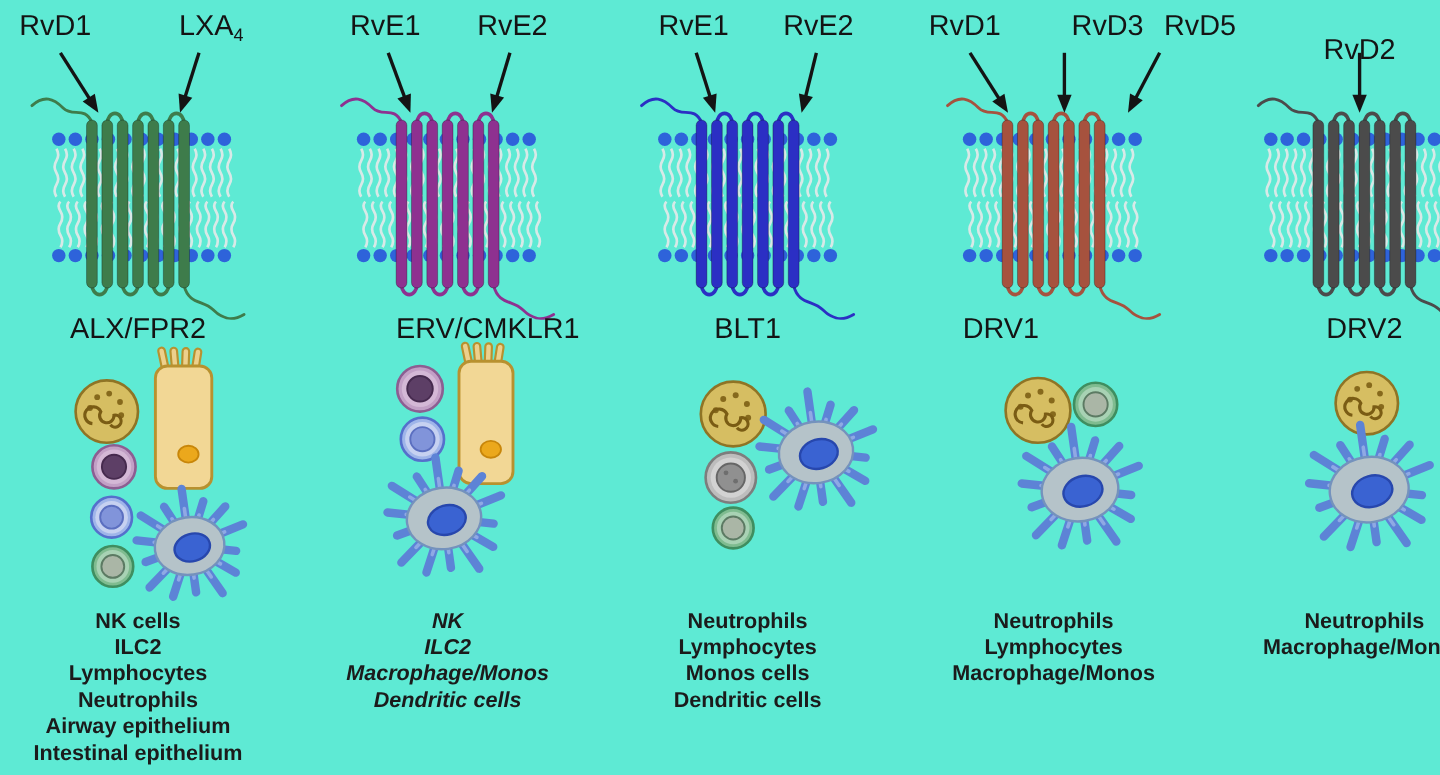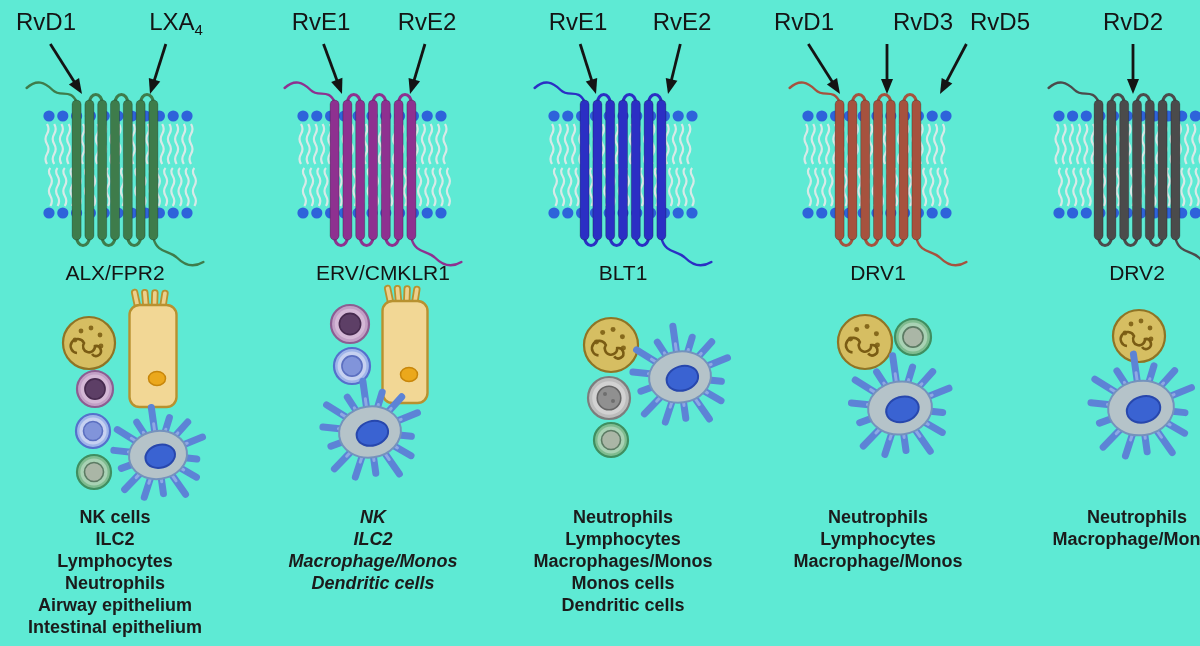--- a/index.html
+++ b/index.html
@@ -3,21 +3,21 @@
 <meta charset="utf-8">
 <style>
   html,body{margin:0;padding:0;background:#fff;}
   #figure{position:relative;width:1200px;height:646px;background:#5eead4;overflow:hidden;
           font-family:"Liberation Sans","DejaVu Sans",sans-serif;}
   #scene{position:absolute;left:0;top:0;}
   .ligand-label{position:absolute;top:9px;width:110px;text-align:center;
                 font-size:24px;color:#141414;white-space:nowrap;line-height:26px;}
   .ligand-label sub{font-size:15px;vertical-align:-5px;}
   .receptor-label{position:absolute;top:261px;width:220px;text-align:center;
-                  font-size:21px;color:#141414;white-space:nowrap;}
+                  font-size:24px;color:#141414;white-space:nowrap;}
   .cell-type-list{position:absolute;top:506px;width:260px;text-align:center;
                   font-size:18px;font-weight:bold;color:#1b1b1b;line-height:22px;}
   .cell-type-line{white-space:nowrap;}
 </style>
 </head>
 <body>
 
 <div id="figure">
   <svg id="scene" width="1200" height="646" viewBox="0 0 1200 646">
       <g>
@@ -548,46 +548,45 @@
       <div class="cell-type-list" style="left: -15px; width: 260px;">
         <div class="cell-type-line">NK cells</div>
         <div class="cell-type-line">ILC2</div>
         <div class="cell-type-line">Lymphocytes</div>
         <div class="cell-type-line">Neutrophils</div>
         <div class="cell-type-line">Airway epithelium</div>
         <div class="cell-type-line">Intestinal epithelium</div>
       </div>
       <div class="ligand-label" style="left: 266px; width: 110px;"><span>RvE1</span></div>
       <div class="ligand-label" style="left: 372px; width: 110px;"><span>RvE2</span></div>
-      <div class="receptor-label" style="left: 273px; width: 220px;">ERV/CMKLR1</div>
+      <div class="receptor-label" style="left: 263px; width: 220px; text-align: right;">ERV/CMKLR1</div>
       <div class="cell-type-list" style="left: 243px; width: 260px; font-style: italic;">
         <div class="cell-type-line">NK</div>
         <div class="cell-type-line">ILC2</div>
         <div class="cell-type-line">Macrophage/Monos</div>
         <div class="cell-type-line">Dendritic cells</div>
       </div>
       <div class="ligand-label" style="left: 523px; width: 110px;"><span>RvE1</span></div>
       <div class="ligand-label" style="left: 627px; width: 110px;"><span>RvE2</span></div>
       <div class="receptor-label" style="left: 513px; width: 220px;">BLT1</div>
       <div class="cell-type-list" style="left: 493px; width: 260px;">
         <div class="cell-type-line">Neutrophils</div>
         <div class="cell-type-line">Lymphocytes</div>
-        <div class="cell-type-line">Macrophages/Monos</div>
         <div class="cell-type-line">Monos cells</div>
         <div class="cell-type-line">Dendritic cells</div>
       </div>
       <div class="ligand-label" style="left: 749px; width: 110px;"><span>RvD1</span></div>
       <div class="ligand-label" style="left: 868px; width: 110px;"><span>RvD3</span></div>
       <div class="ligand-label" style="left: 945px; width: 110px;"><span>RvD5</span></div>
-      <div class="receptor-label" style="left: 768px; width: 220px;">DRV1</div>
+      <div class="receptor-label" style="left: 724px; width: 220px;">DRV1</div>
       <div class="cell-type-list" style="left: 748px; width: 260px;">
         <div class="cell-type-line">Neutrophils</div>
         <div class="cell-type-line">Lymphocytes</div>
         <div class="cell-type-line">Macrophage/Monos</div>
       </div>
-      <div class="ligand-label" style="left: 1078px; width: 110px;"><span>RvD2</span></div>
+      <div class="ligand-label" style="left: 1078px; width: 110px; margin-top: 20px;"><span>RvD2</span></div>
       <div class="receptor-label" style="left: 1027px; width: 220px;">DRV2</div>
       <div class="cell-type-list" style="left: 1007px; width: 260px;">
         <div class="cell-type-line">Neutrophils</div>
         <div class="cell-type-line">Macrophage/Monos</div>
       </div>
     </div>
 </div>
 
 </body></html>

